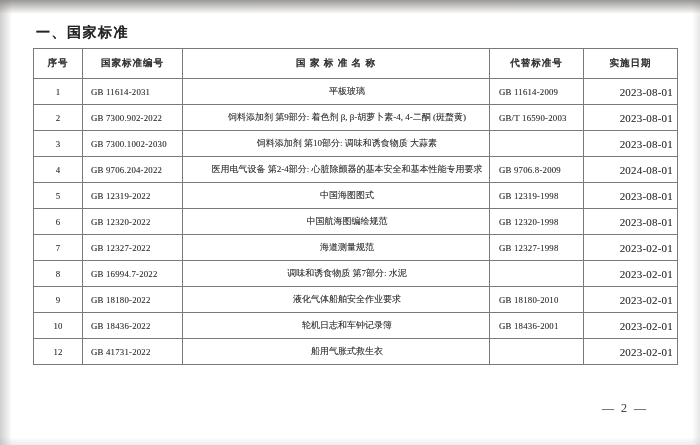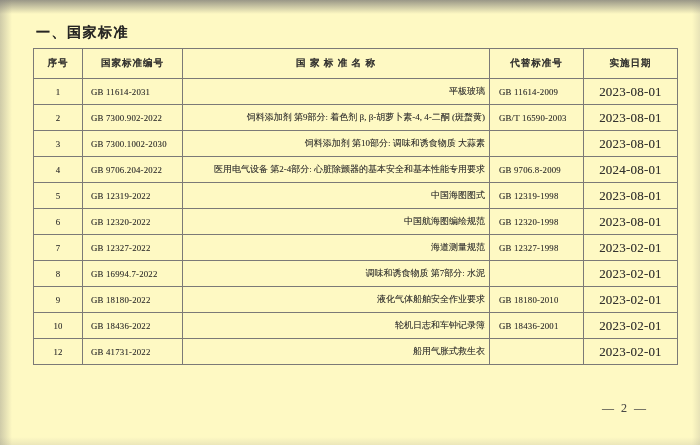--- a/index.html
+++ b/index.html
@@ -3,21 +3,21 @@
 <meta charset="utf-8">
 <style>
   html,body{margin:0;padding:0;}
   body{
     width:700px;height:445px;overflow:hidden;
     font-family:"Liberation Serif","DejaVu Serif",serif;
     background:#e9e8e5;
   }
   .page{
     position:relative;width:700px;height:445px;
-    background:#fef9c3;
+    background:#ffffff;
     overflow:hidden;
   }
   
   .scan-top{
     position:absolute;left:0;top:0;width:700px;height:14px;
     background:linear-gradient(to bottom,rgba(120,118,115,0.75),rgba(120,118,115,0));
     pointer-events:none;
   }
   .scan-left{
     position:absolute;left:0;top:0;width:12px;height:445px;
@@ -61,23 +61,23 @@
   td{
     height:25px;
     font-size:9px;color:#34332f;
     vertical-align:middle;
     padding:0 4px;
     white-space:nowrap;overflow:hidden;
     text-shadow:0 0 0.6px rgba(60,60,60,0.45);
   }
   td.c-no{text-align:center;font-size:8.8px;}
   td.c-code{text-align:left;padding-left:8px;font-size:8.8px;letter-spacing:0.2px;}
-  td.c-name{text-align:right;padding-left:26px;}
+  td.c-name{text-align:center;padding-left:26px;}
   td.c-repl{text-align:left;padding-left:9px;font-size:8.8px;letter-spacing:0.2px;}
-  td.c-date{text-align:center;font-size:13px;letter-spacing:0.2px;margin-top:35px;}
+  td.c-date{text-align:right;font-size:11px;letter-spacing:0.2px;margin-top:35px;}
   .page-number{
     position:absolute;left:585px;top:401px;width:80px;
     font-size:12px;color:#4a4947;text-align:center;
     letter-spacing:2px;
     text-shadow:0 0 0.5px rgba(70,70,70,0.4);
   }
 </style>
 </head>
 <body>
 

